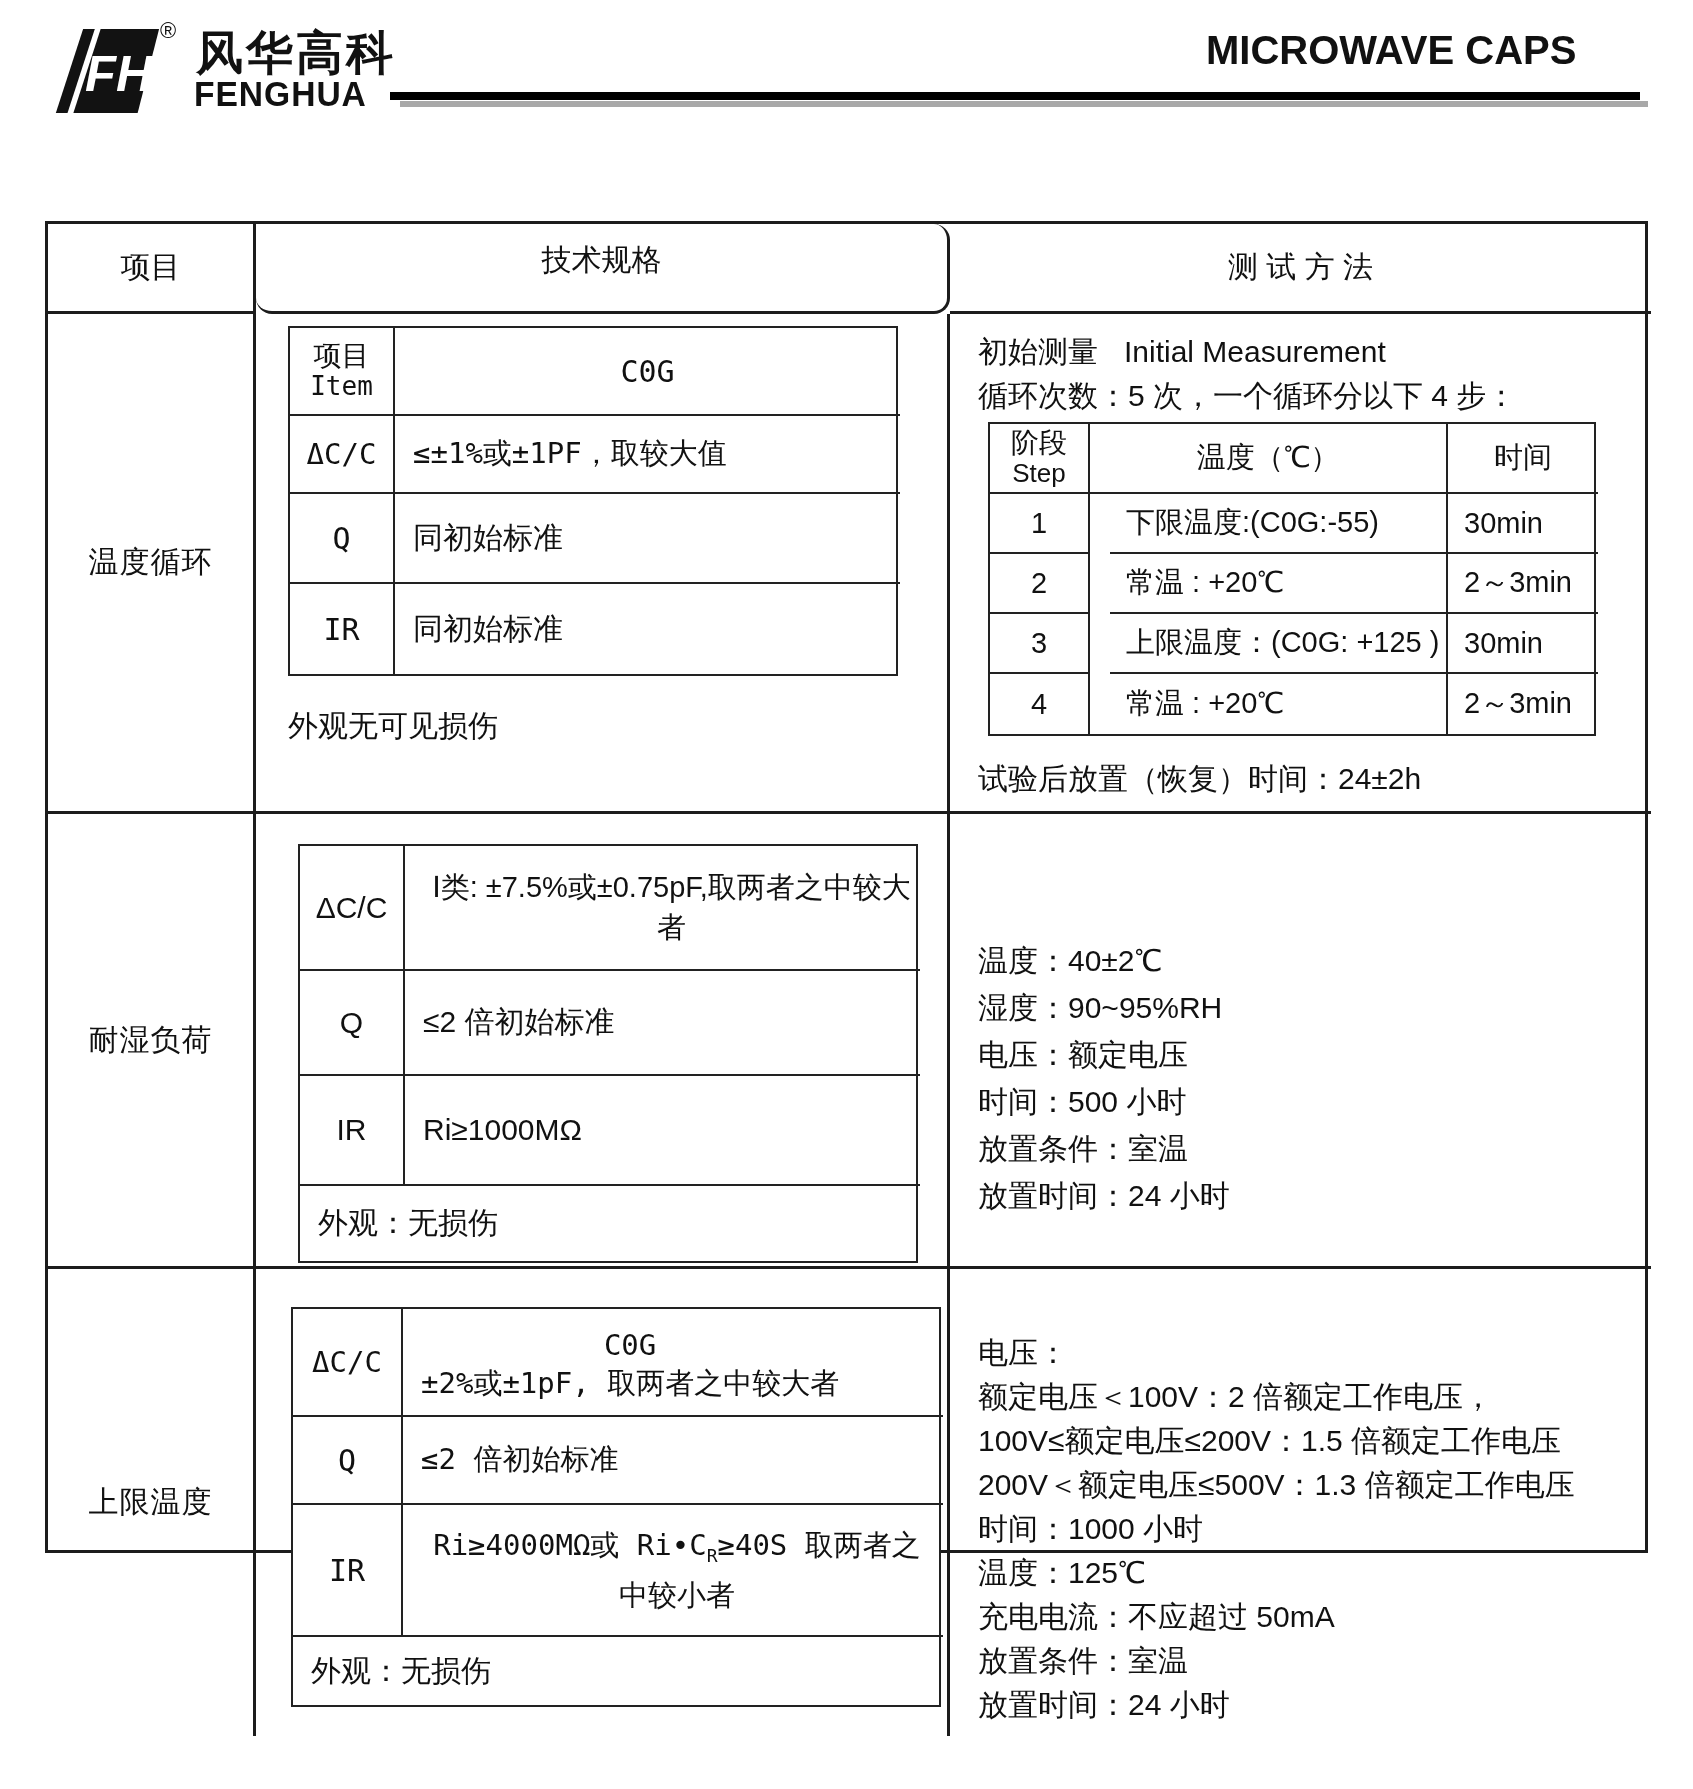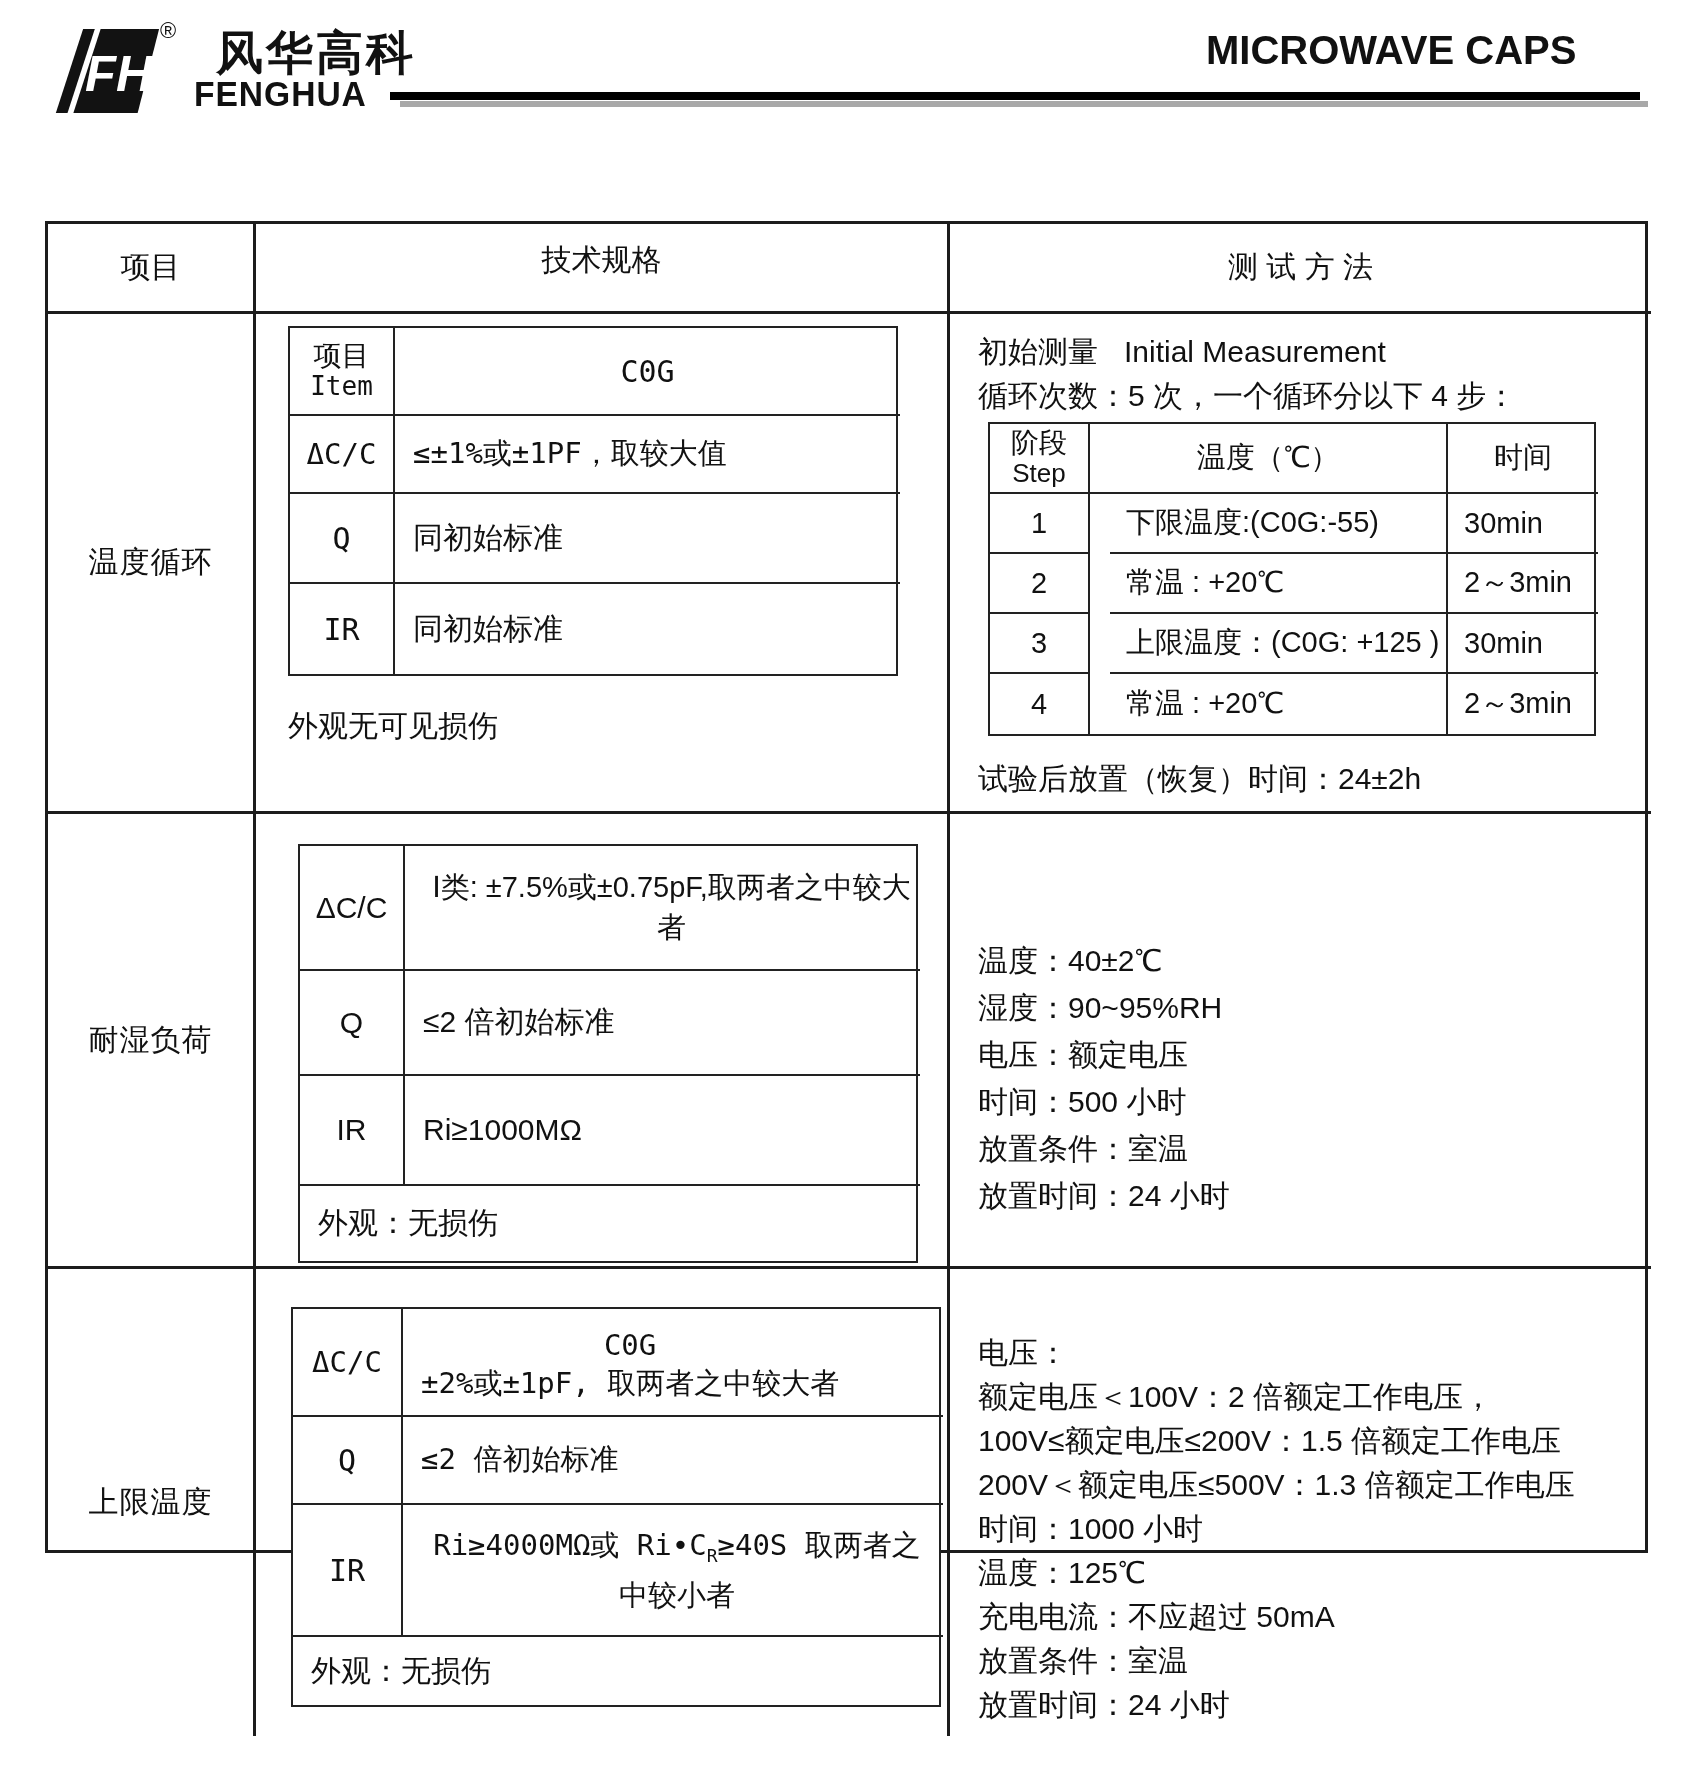--- a/index.html
+++ b/index.html
@@ -7,39 +7,39 @@
   body {
     width:1693px; height:1789px; position:relative;
     font-family:"Liberation Sans", sans-serif; color:#111;
     overflow:hidden;
   }
   .abs { position:absolute; }
 
   
   .logo-mark { left:50px; top:26px; width:112px; height:90px; }
   .reg-mark { left:160px; top:18px; font-size:22px; }
-  .brand-cn { left:196px; top:22px; font-size:47px; font-weight:bold; letter-spacing:3px;margin-left:20px; }
+  .brand-cn { left:196px; top:22px; font-size:47px; font-weight:bold; letter-spacing:3px; }
   .brand-en { left:194px; top:74px; font-size:35px; font-weight:bold; letter-spacing:1px; transform:scaleX(.96); transform-origin:left; }
   .doc-title { left:1206px; top:28px; font-size:40px; font-weight:bold; letter-spacing:0; }
   .rule-black { left:390px; top:92px; width:1250px; height:8px; background:#000; }
   .rule-gray  { left:400px; top:101px; width:1248px; height:6px; background:#a8a8a8; }
 
   
   .doc-table {
     left:45px; top:221px; width:1603px; height:1332px;
     display:grid;
     grid-template-columns:208px 694px 701px;
     grid-template-rows:90px 500px 455px 467px;
     border:3px solid #1c1c1c;
   }
   .cell { border-right:3px solid #1c1c1c; border-bottom:3px solid #1c1c1c; position:relative; }
   .cell.last-col { border-right:none; }
   .cell.last-row { border-bottom:none; }
   .hd { display:flex; align-items:center; justify-content:center; font-size:30px; }
-  .hd-spec { align-items:flex-start; padding-top:16px; }
+  .hd-spec { align-items:flex-start; padding-top:16px;border-radius:16px; }
   .row-label { display:flex; align-items:center; justify-content:center; font-size:30px; letter-spacing:1px;font-family:Liberation Mono, monospace; }
 
   
   .inner { position:absolute; border:2px solid #222; display:grid; background:#fff; }
   .icell { border-right:2px solid #222; border-bottom:2px solid #222; display:flex; align-items:center; }
   .icell.noR { border-right:none;text-align:center; }
   .icell.noB { border-bottom:none; }
   .icell.ctr { justify-content:center; text-align:center; }
   .icell.val { padding-left:18px; }
   .monoish { font-family:"DejaVu Sans Mono", monospace; }

